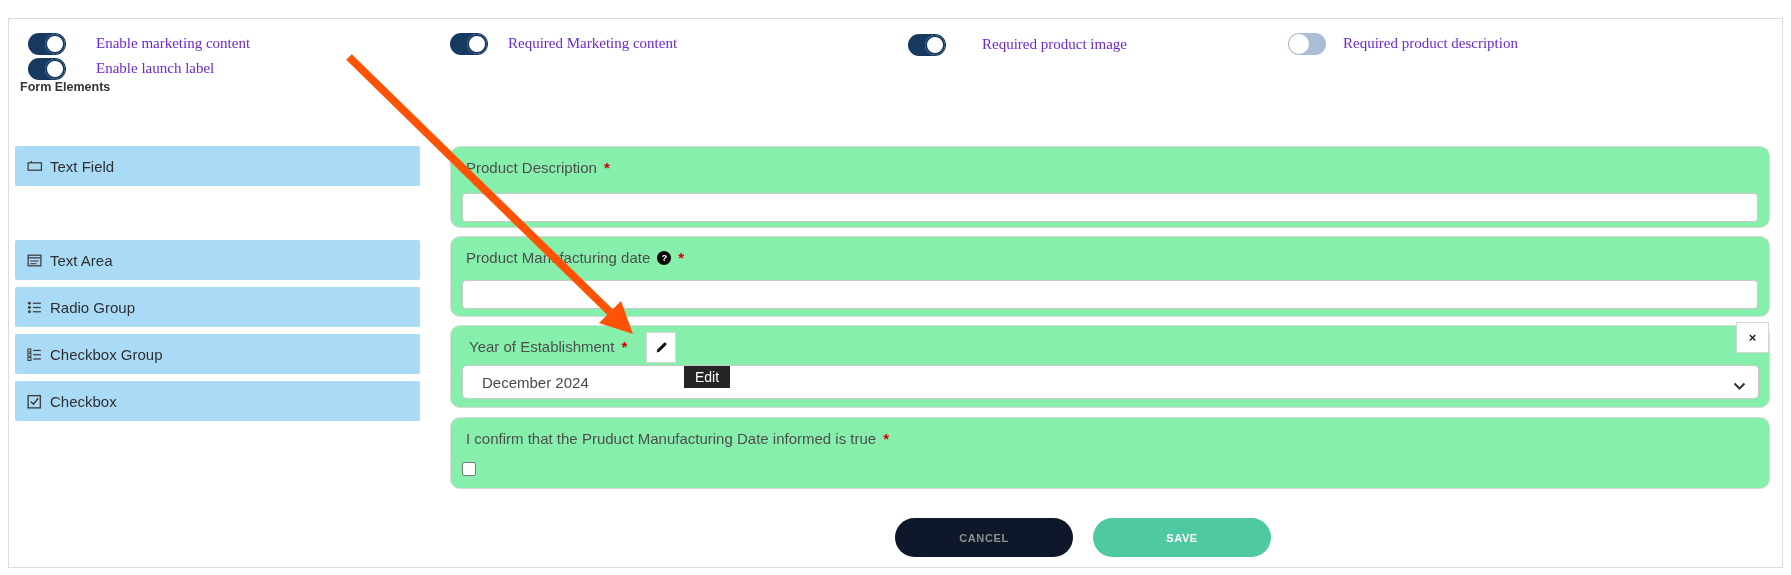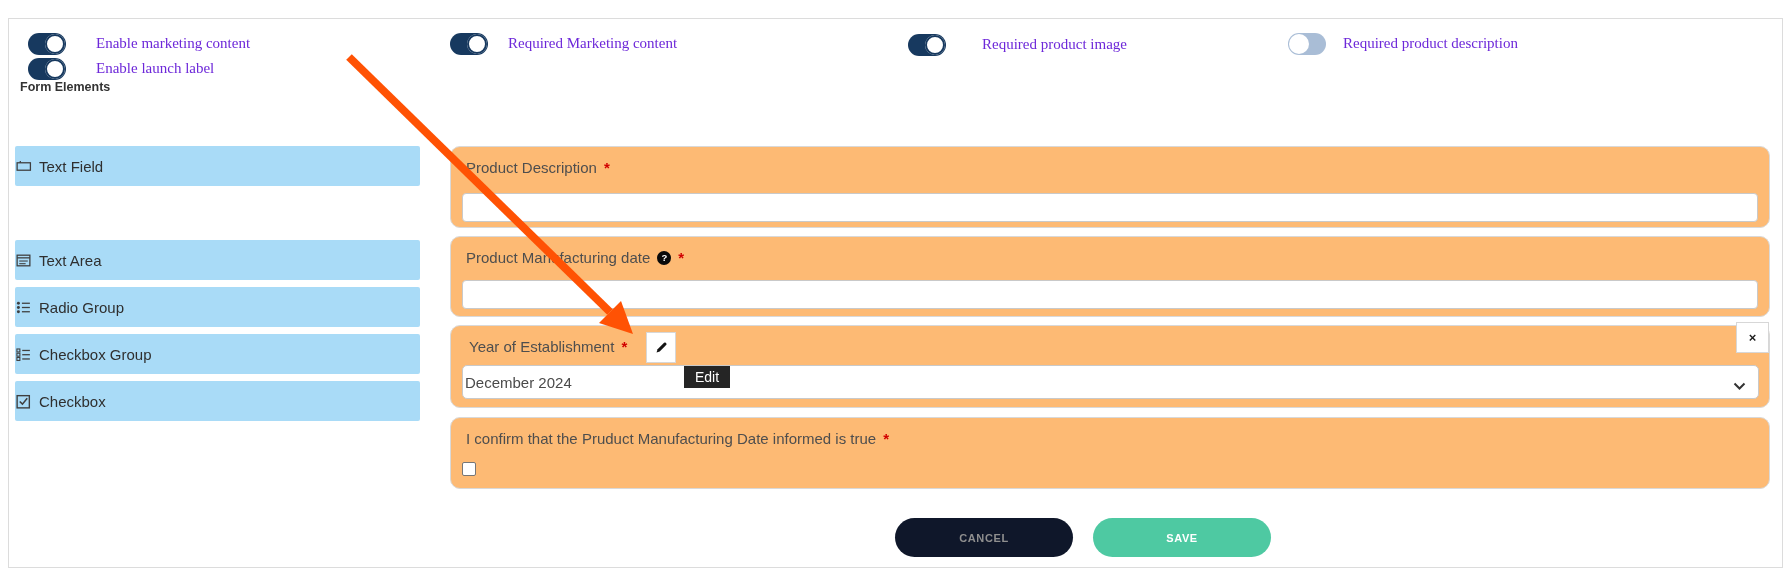--- a/index.html
+++ b/index.html
@@ -13,44 +13,44 @@
   .toggle .knob{position:absolute;top:1px;width:20px;height:20px;border-radius:50%;background:#fff;}
   .toggle.on{background:#17395f;}
   .toggle.on .knob{right:1px;box-shadow:inset 0 0 0 2px #17395f;}
   .toggle.off{background:#a9bdd6;}
   .toggle.off .knob{left:1px;}
   .toggle-label{position:absolute;font-size:15px;color:#6d28d9;white-space:nowrap;font-family:Liberation Serif, serif;}
 
   
   .fe-title{position:absolute;left:20px;top:80px;font-size:12.5px;font-weight:bold;color:#333;}
   .sb-item{position:absolute;left:15px;width:405px;height:40px;background:#a9dbf7;
-           display:flex;align-items:center;gap:7px;box-sizing:border-box;
+           display:flex;align-items:center;gap:7px;padding-left:11px;box-sizing:border-box;
            font-size:15px;color:#2f2f2f;cursor:pointer;border-radius:2px;}
   .sb-icon{display:inline-flex;width:17px;height:17px;align-items:center;justify-content:center;}
 
   
   .panel{position:absolute;left:450px;width:1320px;border:1px solid #d9d9d9;border-radius:10px;
-         background:#fdba74;box-sizing:border-box;}
+         background:#86efac;box-sizing:border-box;}
   .panel-label{position:absolute;left:15px;top:12px;font-size:15px;color:#4e4e4e;white-space:nowrap;
                display:flex;align-items:center;gap:7px;}
   .req{color:#d10000;font-weight:bold;}
   .help-badge{display:inline-flex;width:14px;height:14px;border-radius:50%;background:#0a0a0a;color:#fff;
               font-size:9.5px;font-weight:bold;align-items:center;justify-content:center;}
   .text-input{position:absolute;left:11px;right:11px;height:27px;border:1px solid #c9c9c9;
               border-radius:4px;background:#fff;font-size:14px;color:#444;padding:0 8px;box-sizing:content-box;}
   .edit-btn{position:absolute;left:195px;top:6px;width:28px;height:29px;background:#fff;
             border:1px solid #d7d7d7;display:flex;align-items:center;justify-content:center;cursor:pointer;}
   .tooltip{position:absolute;left:233px;top:40px;background:#252525;color:#fff;font-size:14px;
            padding:3px 11px;z-index:30;white-space:nowrap;}
   .close-btn{position:absolute;left:1285px;top:-4px;width:31px;height:29px;background:#fff;
              border:1px solid #d7d7d7;display:flex;align-items:center;justify-content:center;
              font-size:13px;font-weight:bold;color:#1b1b1b;cursor:pointer;z-index:5;}
   .select-box{position:absolute;left:11px;top:39px;width:1297px;height:34px;border:1px solid #c9c9c9;
               border-radius:5px;background:#fff;display:flex;align-items:center;cursor:pointer;box-sizing:border-box;}
-  .select-value{margin-left:2px;font-size:15px;color:#4a4a4a;}
+  .select-value{margin-left:19px;font-size:15px;color:#4a4a4a;}
   .select-chevron{position:absolute;right:12px;top:11px;}
   .confirm-checkbox{position:absolute;left:11px;top:44px;width:12px;height:12px;border:1px solid #767676;
                     border-radius:2px;background:#fff;cursor:pointer;}
 
   
   .btn{position:absolute;top:518px;width:178px;height:39px;border:none;border-radius:19.5px;
        font-family:"Liberation Sans",sans-serif;font-size:11px;font-weight:bold;letter-spacing:0.6px;cursor:pointer;}
   .btn-cancel{left:895px;background:#0f172a;color:#8f8f8f;}
   .btn-save{left:1093px;background:#4ec9a2;color:#fff;}
 

